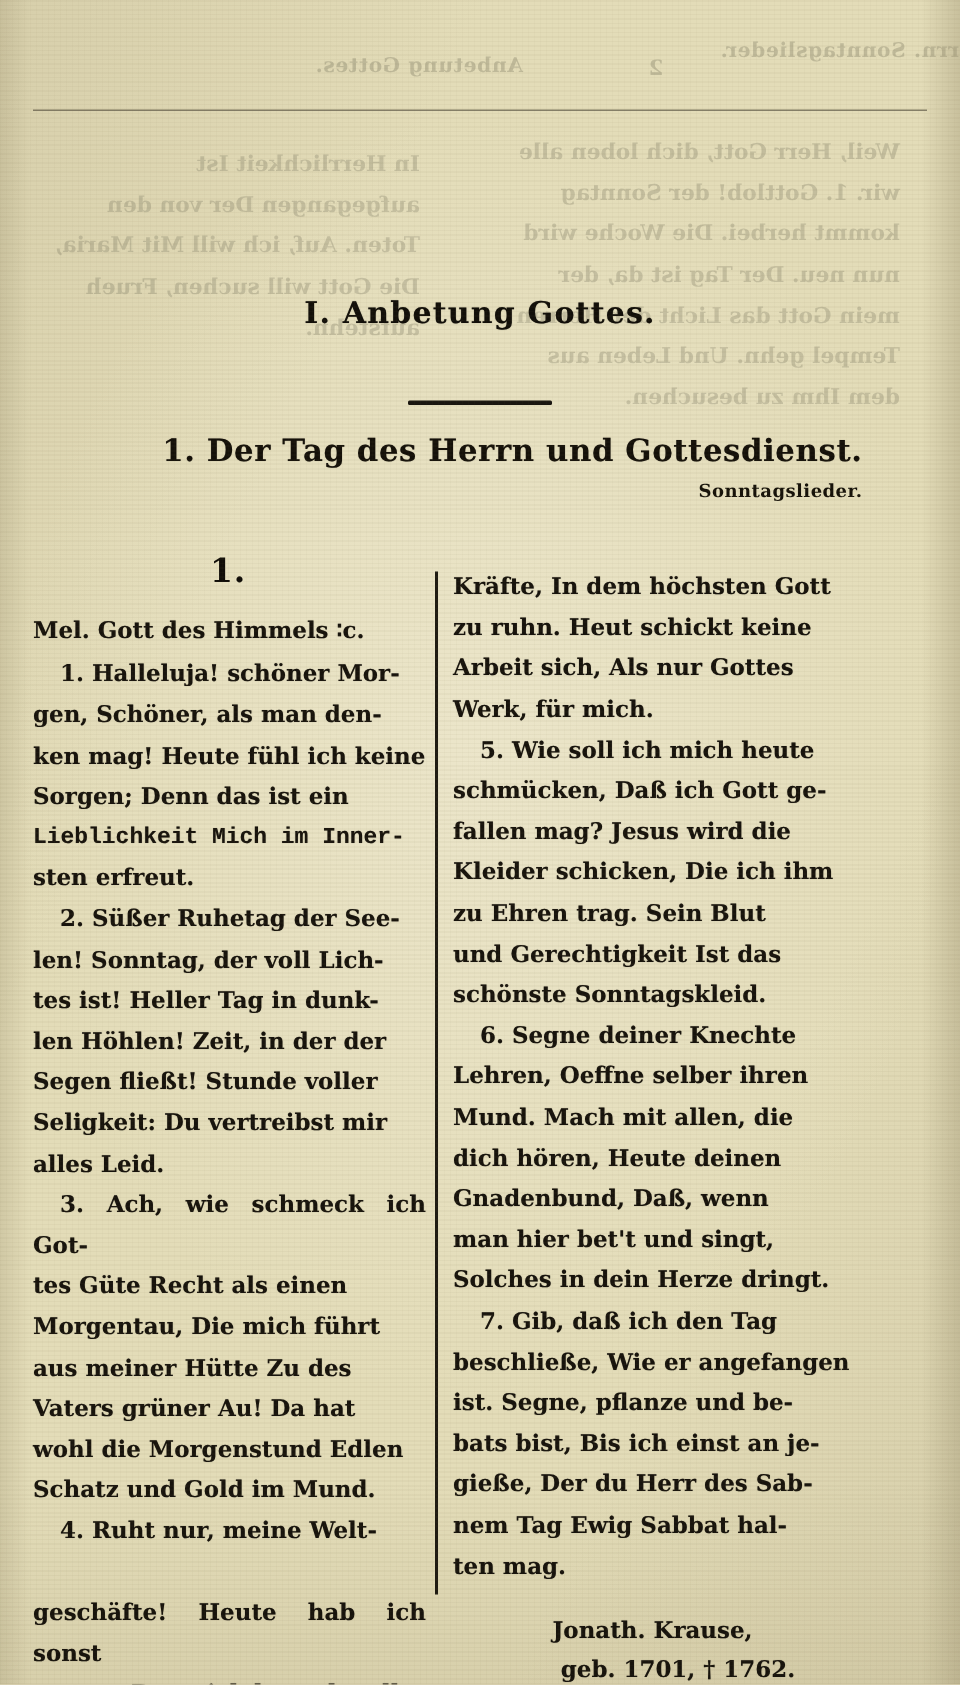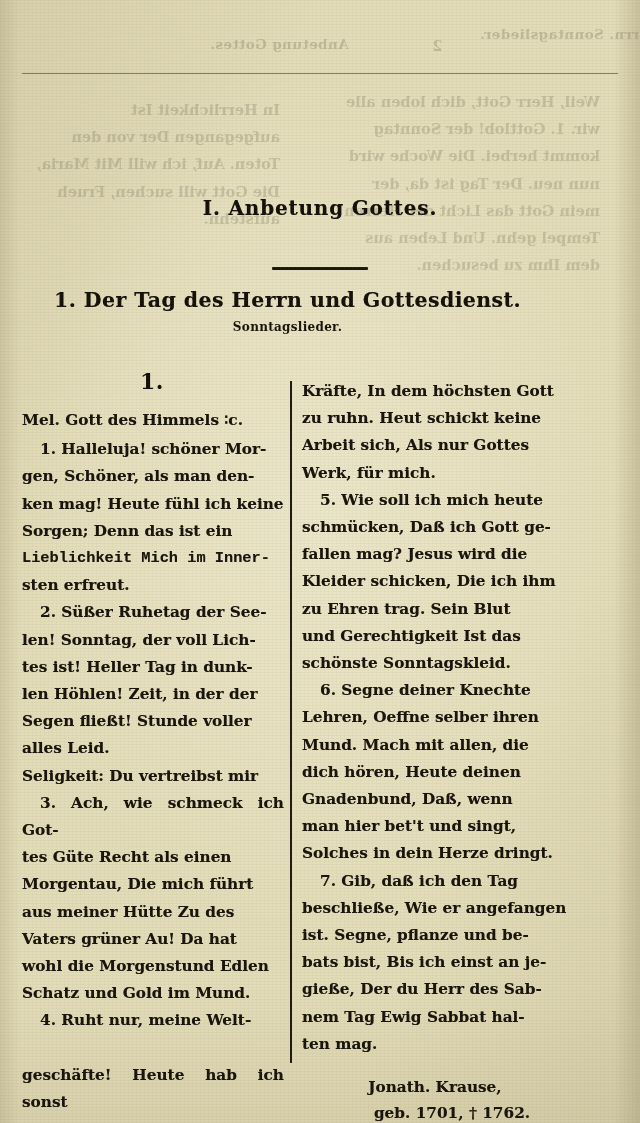--- a/index.html
+++ b/index.html
@@ -99,21 +99,21 @@
     font-weight: bold;
   }
 
   #main-title {
     font-size: 20px;
     letter-spacing: .8px;
     color: #120f09;
     text-shadow: 0 0 .6px rgba(18,15,9,.5);
   }
 
-  #section-block { position: absolute; left: 0; top: 288px; width: 575px; text-align: center; }
+  #section-block { position: absolute; left: 0; top: 288px; width: 575px; text-align: right; }
   #section-title {
     font-size: 20.5px;
     letter-spacing: .4px;
     color: #141009;
     text-shadow: 0 0 .5px rgba(20,16,9,.45);
   }
   #section-subtitle {
     margin-top: 8px;
     font-size: 12px;
     letter-spacing: .3px;
@@ -222,22 +222,22 @@
         <span style="display: block; text-indent: 0px;">gen, Schöner, als man den-</span>
         <span style="display: block; text-indent: 0px;">ken mag! Heute fühl ich keine</span>
         <span style="display: block; text-indent: 0px;">Sorgen; Denn das ist ein</span>
         <span style="display: block; text-indent: 0px; font-family: Liberation Mono, monospace;">Lieblichkeit Mich im Inner-</span>
         <span style="display: block; text-indent: 0px;">sten erfreut.</span>
         <span style="display: block; text-indent: 18px;">2. Süßer Ruhetag der See-</span>
         <span style="display: block; text-indent: 0px;">len! Sonntag, der voll Lich-</span>
         <span style="display: block; text-indent: 0px;">tes ist! Heller Tag in dunk-</span>
         <span style="display: block; text-indent: 0px;">len Höhlen! Zeit, in der der</span>
         <span style="display: block; text-indent: 0px;">Segen fließt! Stunde voller</span>
+        <span style="display: block; text-indent: 0px;">Seligkeit: Du vertreibst mir</span>
         <span style="display: block; text-indent: 0px;">alles Leid.</span>
-        <span style="display: block; text-indent: 0px;">Seligkeit: Du vertreibst mir</span>
         <span style="display: block; text-indent: 18px;">3. Ach, wie schmeck ich Got-</span>
         <span style="display: block; text-indent: 0px;">tes Güte Recht als einen</span>
         <span style="display: block; text-indent: 0px;">Morgentau, Die mich führt</span>
         <span style="display: block; text-indent: 0px;">aus meiner Hütte Zu des</span>
         <span style="display: block; text-indent: 0px;">Vaters grüner Au! Da hat</span>
         <span style="display: block; text-indent: 0px;">wohl die Morgenstund Edlen</span>
         <span style="display: block; text-indent: 0px;">Schatz und Gold im Mund.</span>
         <span style="display: block; text-indent: 18px;">4. Ruht nur, meine Welt-</span>
         <span style="display: block; text-indent: 0px; margin-top: 27px;">geschäfte! Heute hab ich sonst</span>
         <span style="display: block; text-indent: 0px;">zu tun; Denn ich brauche alle</span>

